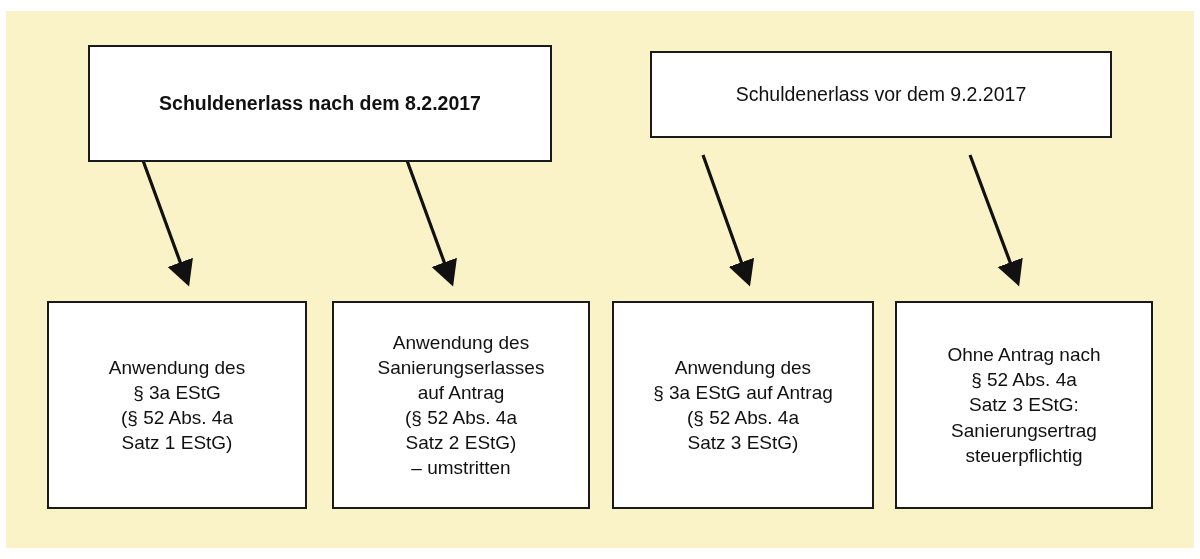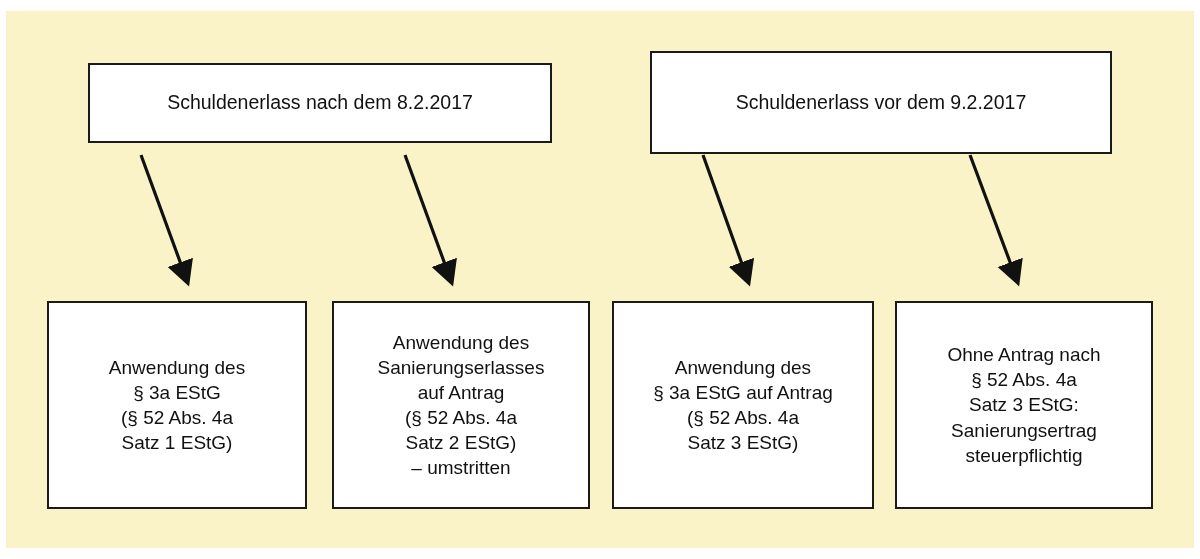--- a/index.html
+++ b/index.html
@@ -70,23 +70,23 @@
       </marker>
     </defs>
     <g stroke="#111111" stroke-width="3.2" fill="none" marker-end="url(#arrowhead)">
       <line x1="141" y1="155" x2="186" y2="278"></line>
       <line x1="405" y1="155" x2="450" y2="278"></line>
       <line x1="703" y1="155" x2="747" y2="278"></line>
       <line x1="970" y1="155" x2="1016" y2="278"></line>
     </g>
   </svg>
 
-  <div class="node top" style="left:88px; top:63px; width:464px; height:80px;">Schuldenerlass nach dem 8.2.2017</div>
+  <div class="node top" style="left:88px; top:45px; width:464px; height:117px;font-weight:bold;">Schuldenerlass nach dem 8.2.2017</div>
 
-  <div class="node top" style="left:650px; top:51px; width:462px; height:103px;">Schuldenerlass vor dem 9.2.2017</div>
+  <div class="node top" style="left:650px; top:51px; width:462px; height:87px;">Schuldenerlass vor dem 9.2.2017</div>
 
   <div class="node bottom" style="left:47px; top:301px; width:260px; height:208px;">Anwendung des
 § 3a EStG
 (§ 52 Abs. 4a
 Satz 1 EStG)</div>
 
   <div class="node bottom" style="left:332px; top:301px; width:258px; height:208px;">Anwendung des
 Sanierungserlasses
 auf Antrag
 (§ 52 Abs. 4a

